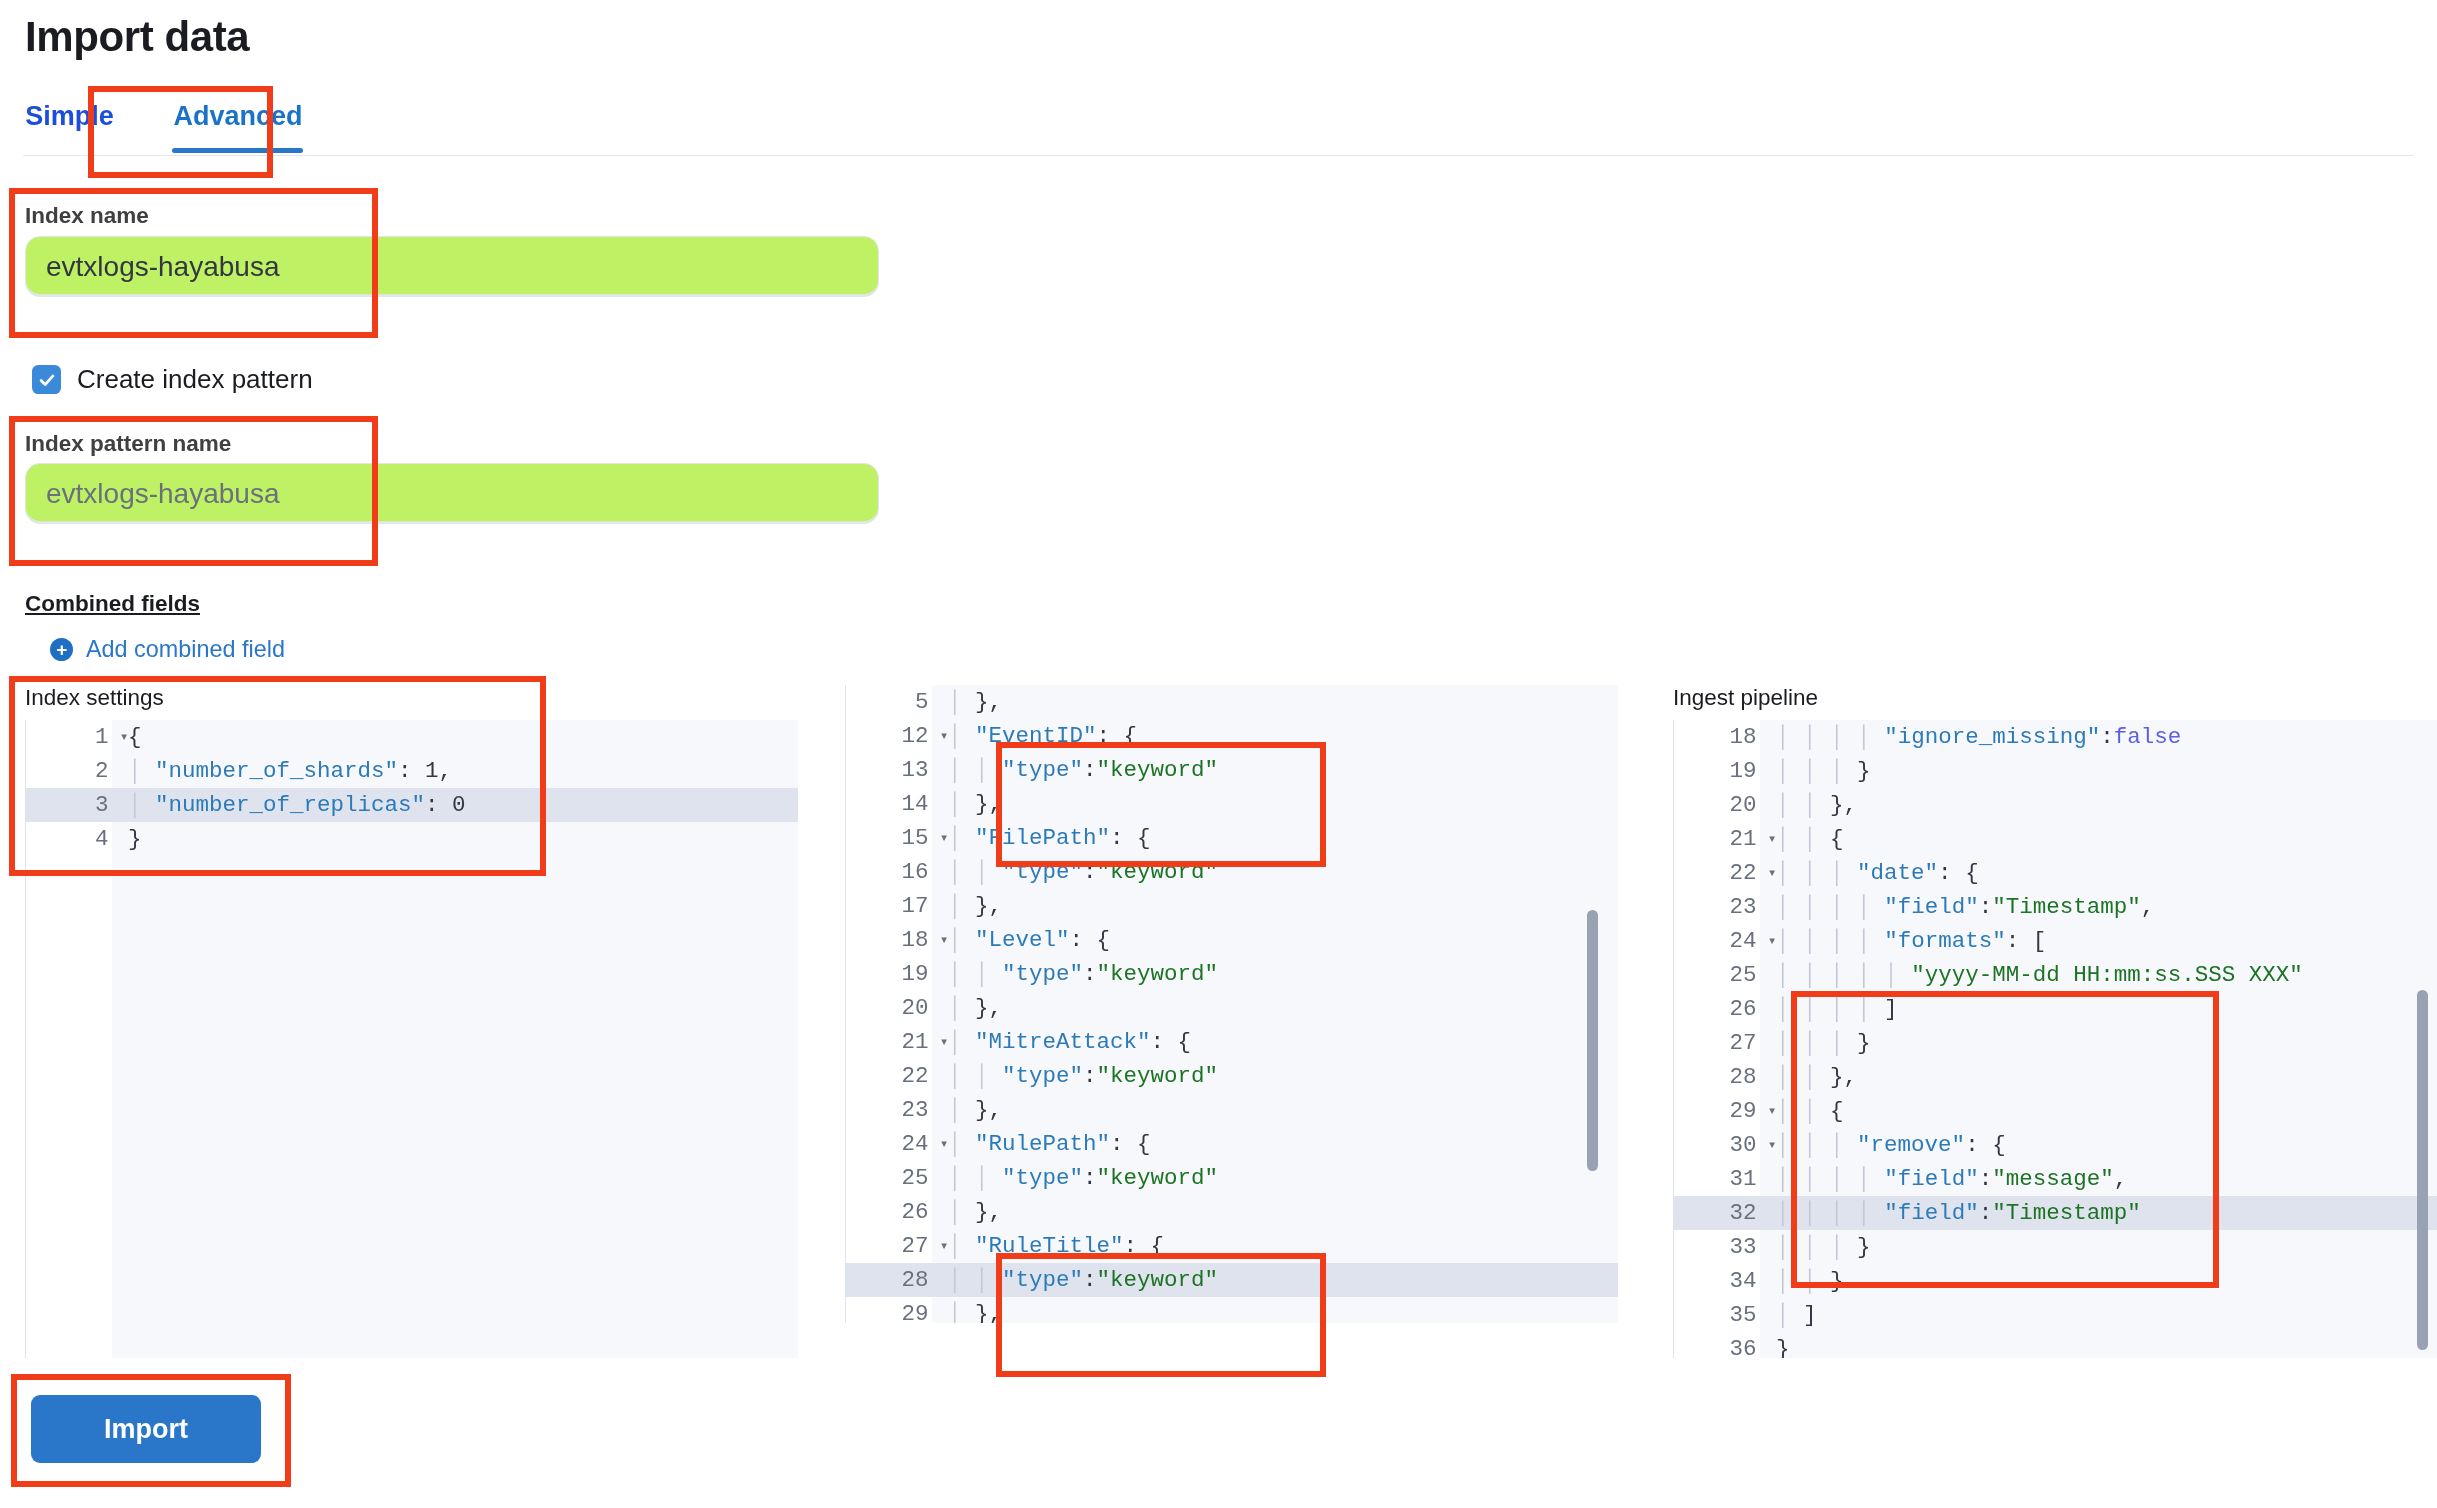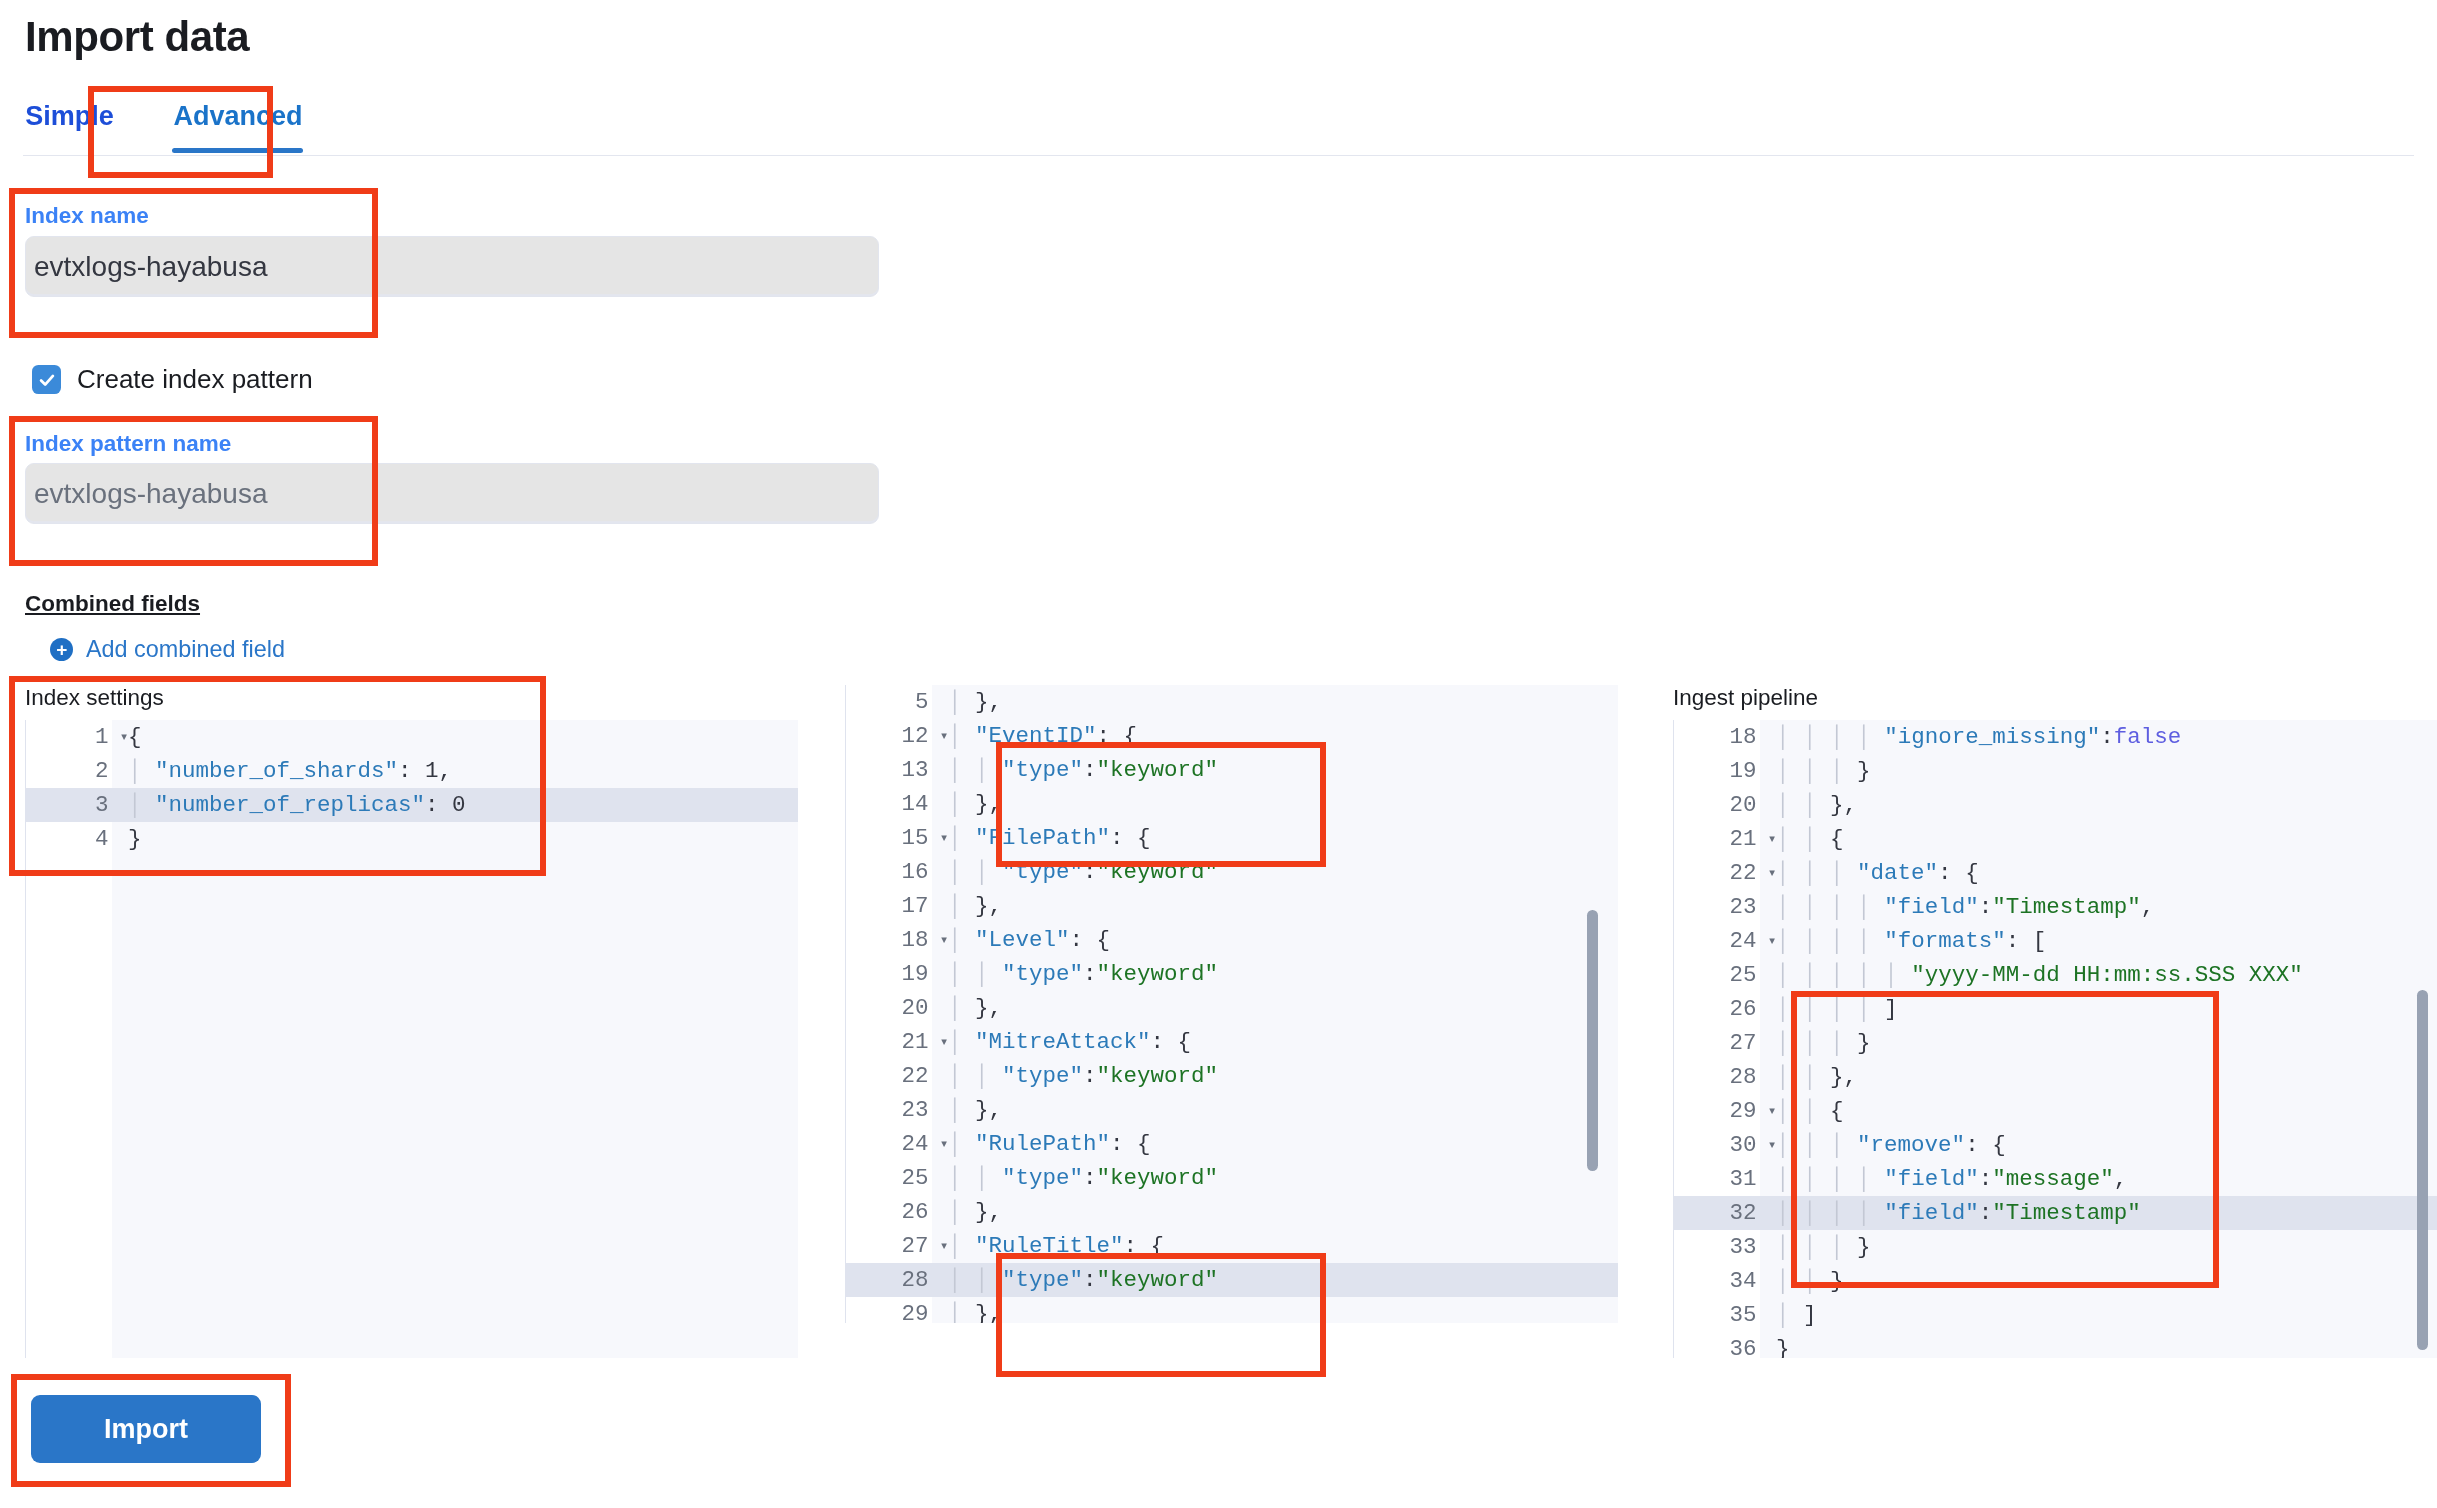--- a/index.html
+++ b/index.html
@@ -63,32 +63,32 @@
     height: 5.4px;
     background: #2a76c8;
     border-radius: 2.7px;
   }
 
   
   .field-label {
     position: absolute;
     font-size: 22.5px;
     font-weight: bold;
-    color: #3b82f6;
+    color: #404040;
   }
   .text-input {
     position: absolute;
     box-sizing: border-box;
     height: 61px;
-    background: #e5e5e5;
+    background: #bef264;
     border: 0.9px solid #e2e5ee;
-    border-radius: 9px;
+    border-radius: 15px;
     font-size: 28px;
     font-family: "Liberation Sans", sans-serif;
-    padding: 0 8px;
+    padding: 0 20px;
     color: #343741;
     outline: none;
     box-shadow: inset 0 -1.8px 0 0 #e3e6ef;
   }
   .text-input.placeholderish {
     color: #6a717d;
   }
 
   
   #create-index-pattern-row {

